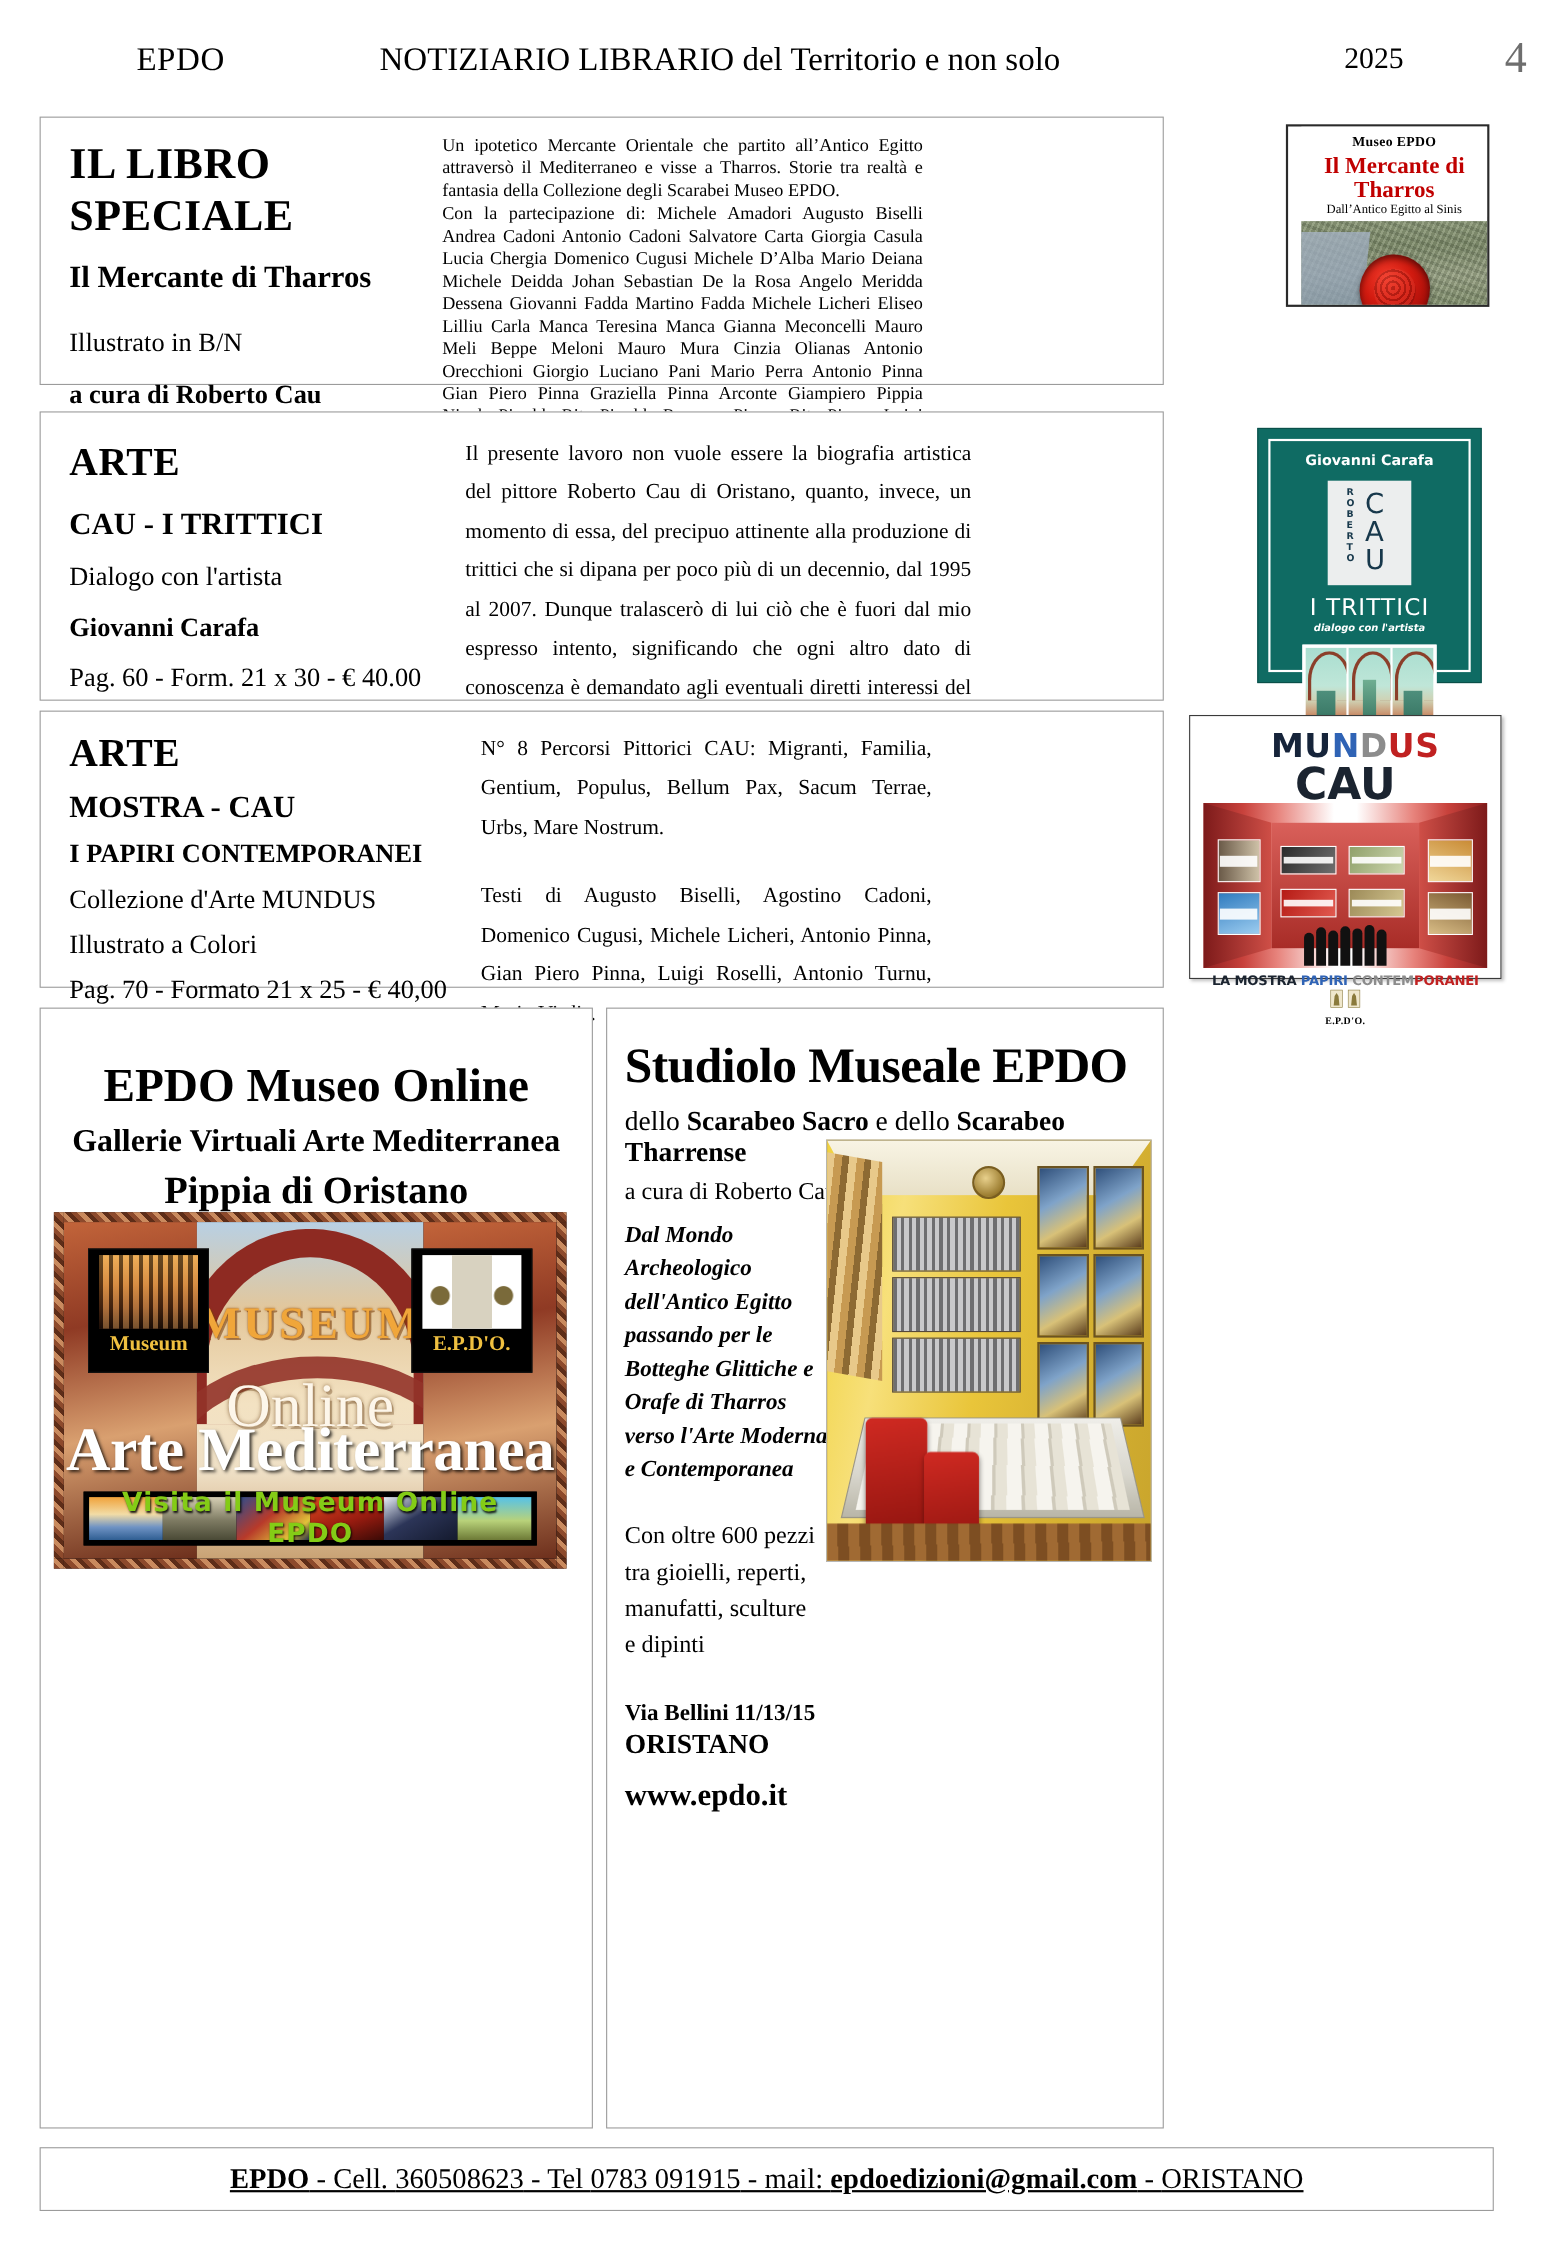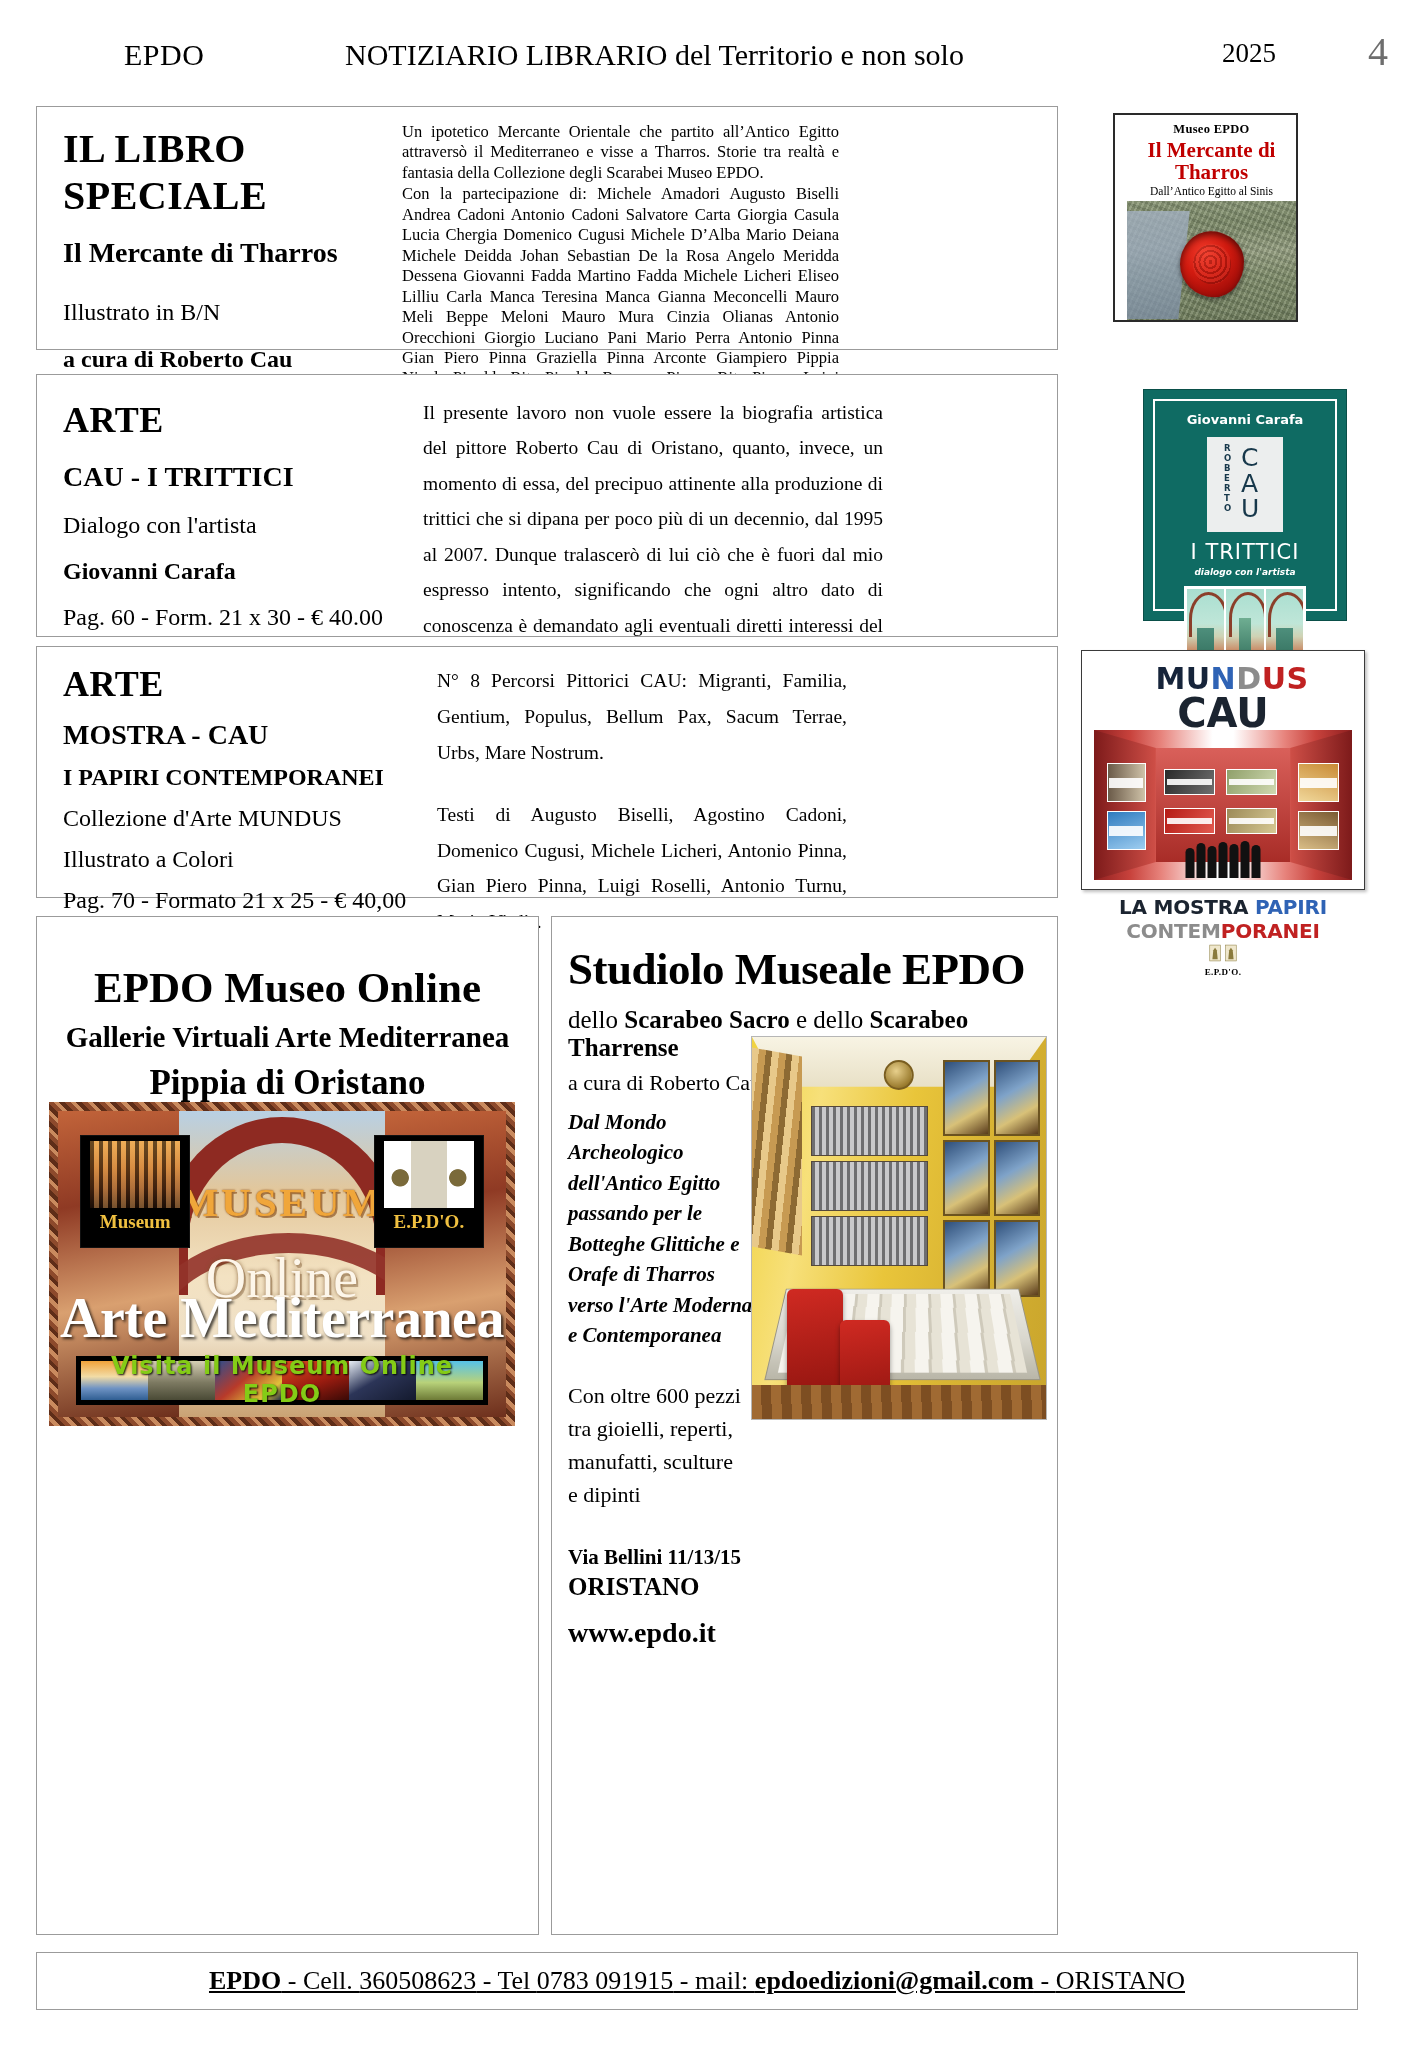--- a/index.html
+++ b/index.html
@@ -200,21 +200,21 @@
     position:absolute; left:24%; right:24%; top:12%; bottom:12%;
     background: linear-gradient(180deg,#d9605a,#a82c27);
   }
   .frame {
     position:absolute; border:1.5px solid #ffffff; box-sizing:border-box;
   }
   .frame .cap { position:absolute; left:4%; right:4%; top:38%; height:26%; background:#fff; opacity:.9;}
   .c3-people { position:absolute; left:50%; bottom:2px; transform:translateX(-50%); display:flex; gap:2px; align-items:flex-end; z-index:5;}
   .c3-people i { display:block; width:9px; height:34px; background:#111; border-radius:5px 5px 0 0;}
   .c3-people i::before{ content:""; }
-  .c3-mostra { font-family:"DejaVu Sans", sans-serif; font-weight:bold; font-size:20px; margin-top:15px; letter-spacing:-.2px;}
+  .c3-mostra { font-family:"DejaVu Sans", sans-serif; font-weight:bold; font-size:12px; margin-top:4px; letter-spacing:-.2px;}
   .c3-mostra .a{color:#1b2430;} .c3-mostra .b{color:#2f63b5;}
   .c3-mostra .c{color:#8c8c8c;} .c3-mostra .d{color:#c02121;}
   .c3-epdo { font-size:9px; font-weight:bold; letter-spacing:.4px; margin-top:1px;}
 
   
   .museo-art {
     position:absolute;
     border: 9px solid;
     border-image: repeating-linear-gradient(45deg,#8d4a2c 0 4px,#c98a5e 4px 8px,#5e2d18 8px 12px) 9;
     box-sizing:border-box;
@@ -400,21 +400,21 @@
     <div class="t-med-bold" style="margin-top:20px;">a cura di Roberto Cau</div>
     <div class="t-med" style="margin-top:20px;">Pag. 435 - Formato 14x21 - € 30,00</div>
   </div>
   <div class="mid-col justified" style="left:365px; top:15px; width:437px; font-size:16.5px; line-height:1.24;">
     <div>Un ipotetico Mercante Orientale che partito all’Antico Egitto attraversò il Mediterraneo e visse a Tharros. Storie tra realtà e fantasia della Collezione degli Scarabei Museo EPDO.</div>
     <div style="margin-top:1px;">Con la partecipazione di: Michele Amadori  Augusto Biselli  Andrea Cadoni  Antonio Cadoni  Salvatore Carta  Giorgia Casula  Lucia Chergia  Domenico Cugusi  Michele D’Alba  Mario Deiana  Michele Deidda  Johan Sebastian De la Rosa  Angelo Meridda Dessena  Giovanni Fadda  Martino Fadda  Michele Licheri  Eliseo Lilliu  Carla Manca  Teresina Manca  Gianna Meconcelli  Mauro Meli  Beppe Meloni  Mauro Mura  Cinzia Olianas  Antonio Orecchioni  Giorgio Luciano Pani  Mario Perra  Antonio Pinna  Gian Piero Pinna  Graziella Pinna Arconte  Giampiero Pippia  Nicola Piredda  Rita Piredda  Rosanna Pisano  Rita Pisanu  Luigi Roselli  Massimo Sanna  Antonietta Serra  Luigi Siddi  Sergio Troncia  Francesco Uccheddu  Andrea Vigilante  Mario Virdis.</div>
     <div style="text-align:right; margin-top:-1px; padding-right:26px;">R. Cau</div>
   </div>
 </div>
 
-<div class="cover1" style="left:1113px; top:113px; width:185px; height:209px;padding-left:12px;">
+<div class="cover1" style="left:1169px; top:113px; width:185px; height:166px;padding-left:12px;">
   <div class="c1-top">
     <div class="c1-museo">Museo EPDO</div>
     <div class="c1-title">Il Mercante di Tharros</div>
     <div class="c1-sub">Dall’Antico Egitto al Sinis</div>
   </div>
   <div class="c1-photo">
     <div class="c1-seal"></div>
   </div>
   <div class="c1-bottom">
     <div class="c1-strip">Storia tra realtà e fantasia della Collezione degli Scarabei EPDO</div>

